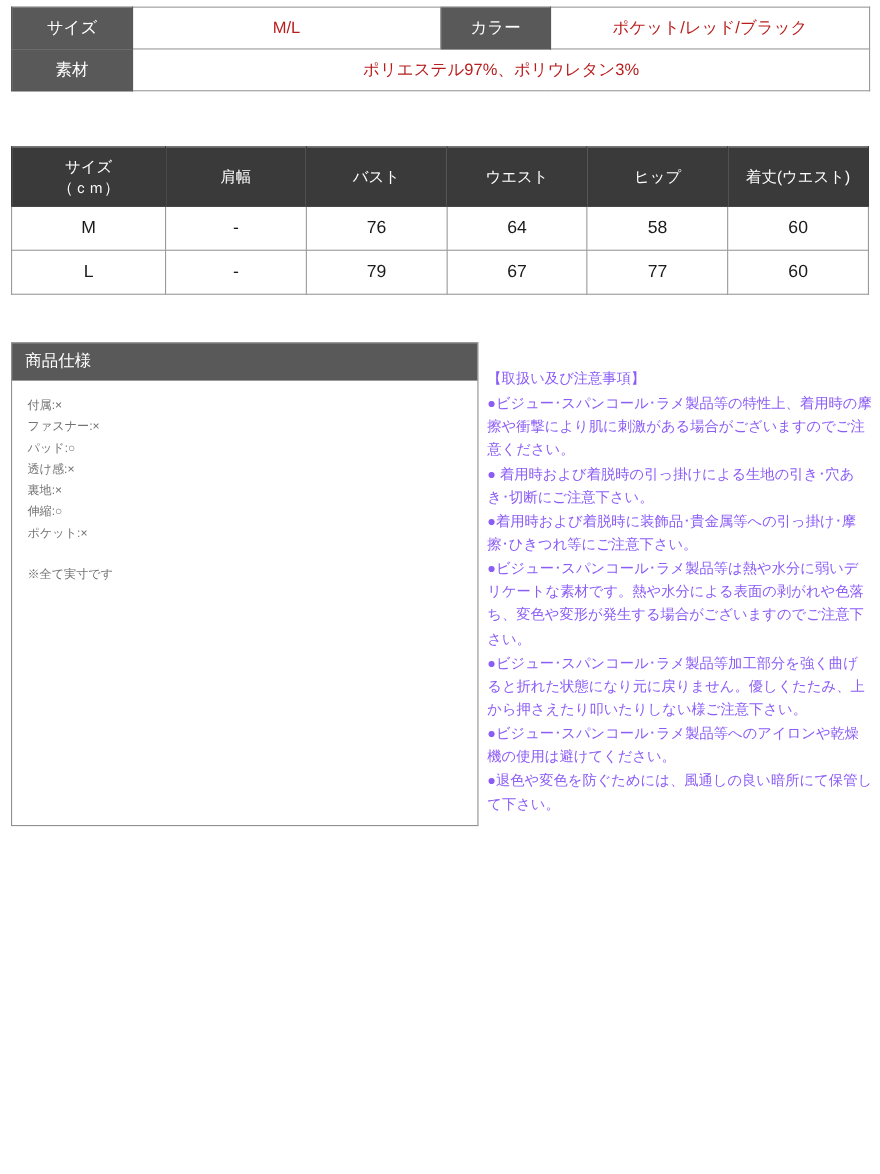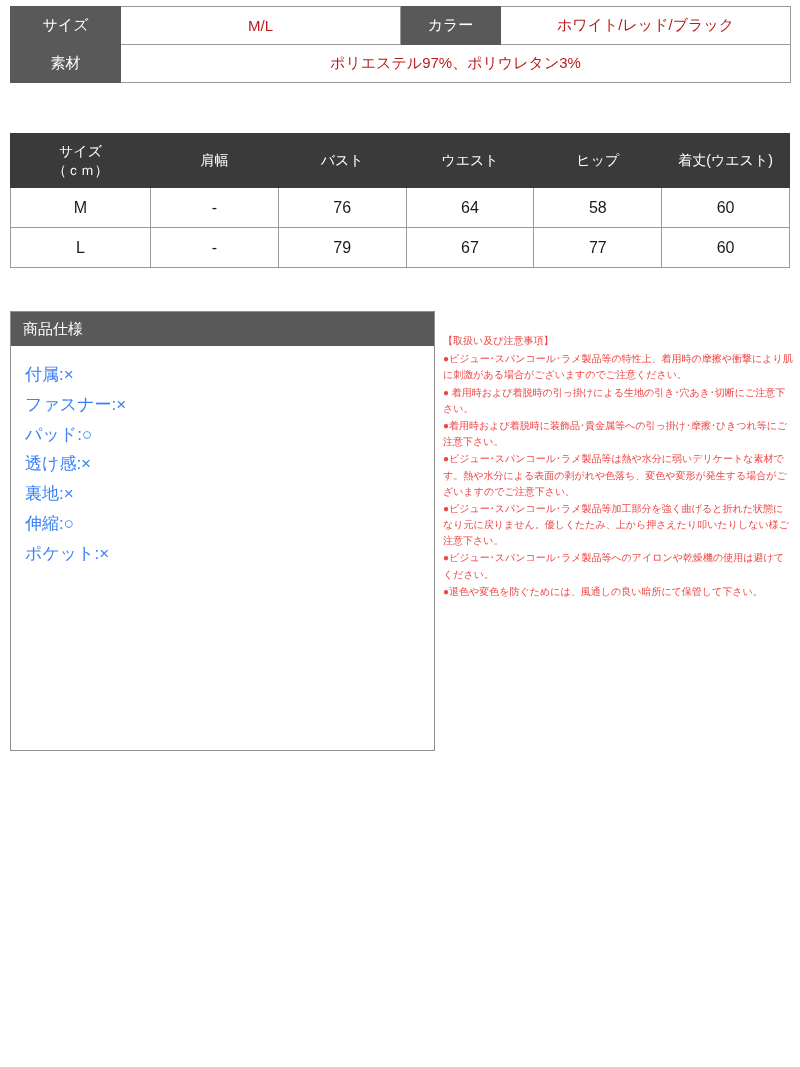--- a/index.html
+++ b/index.html
@@ -89,54 +89,54 @@
   .panel-left .panel-head {
     background: #595959;
     color: #ffffff;
     font-size: 15px;
     height: 34px;
     line-height: 34px;
     padding-left: 12px;
   }
   .panel-left .panel-body {
     padding: 14px 14px 0 14px;
-    font-size: 17px;
+    font-size: 11px;
     line-height: 1.75;
-    color: #3b82f6;
+    color: #737373;
   }
   .panel-left .panel-body div { white-space: nowrap; }
   .panel-left .note { margin-top: 18px; }
 
   .panel-right {
     position: absolute;
     left: 443px;
     top: 333px;
     width: 350px;
-    font-size: 10px;
+    font-size: 13px;
     line-height: 1.62;
-    color: #ef4444;
+    color: #8b5cf6;
   }
   .panel-right .title { margin-bottom: 2px; }
   .panel-right p {
     margin: 0 0 1px 0;
     text-indent: 0;
   }
 </style>
 </head>
 <body>
 
 <div class="page">
 
   <table class="spec-table">
     <tbody>
       <tr>
         <td class="hdr" style="width:110px">サイズ</td>
         <td class="val" style="width:280px">M/L</td>
         <td class="hdr" style="width:100px">カラー</td>
-        <td class="val" style="width:290px">ホワイト/レッド/ブラック</td>
+        <td class="val" style="width:290px">ポケット/レッド/ブラック</td>
       </tr>
       <tr>
         <td class="hdr">素材</td>
         <td class="val" colspan="3">ポリエステル97%、ポリウレタン3%</td>
       </tr>
     </tbody>
   </table>
 
   <table class="meas-table">
     <thead>
@@ -175,20 +175,21 @@
   <div class="panel-left">
     <div class="panel-head">商品仕様</div>
     <div class="panel-body">
       <div>付属:×</div>
       <div>ファスナー:×</div>
       <div>パッド:○</div>
       <div>透け感:×</div>
       <div>裏地:×</div>
       <div>伸縮:○</div>
       <div>ポケット:×</div>
+      <div class="note">※全て実寸です</div>
     </div>
   </div>
 
   <div class="panel-right">
     <div class="title">【取扱い及び注意事項】</div>
     <p>●ビジュー･スパンコール･ラメ製品等の特性上、着用時の摩擦や衝撃により肌に刺激がある場合がございますのでご注意ください。</p>
     <p>● 着用時および着脱時の引っ掛けによる生地の引き･穴あき･切断にご注意下さい。</p>
     <p>●着用時および着脱時に装飾品･貴金属等への引っ掛け･摩擦･ひきつれ等にご注意下さい。</p>
     <p>●ビジュー･スパンコール･ラメ製品等は熱や水分に弱いデリケートな素材です。熱や水分による表面の剥がれや色落ち、変色や変形が発生する場合がございますのでご注意下さい。</p>
     <p>●ビジュー･スパンコール･ラメ製品等加工部分を強く曲げると折れた状態になり元に戻りません。優しくたたみ、上から押さえたり叩いたりしない様ご注意下さい。</p>

